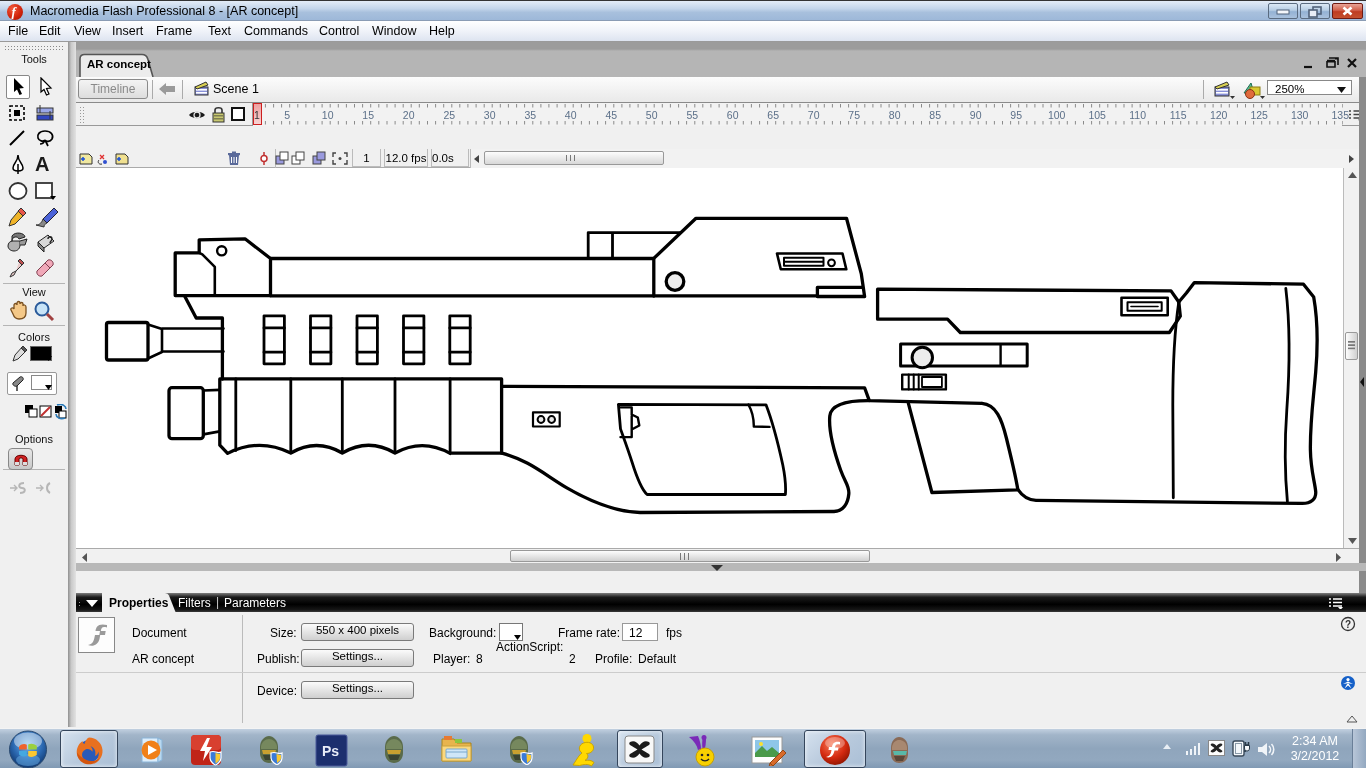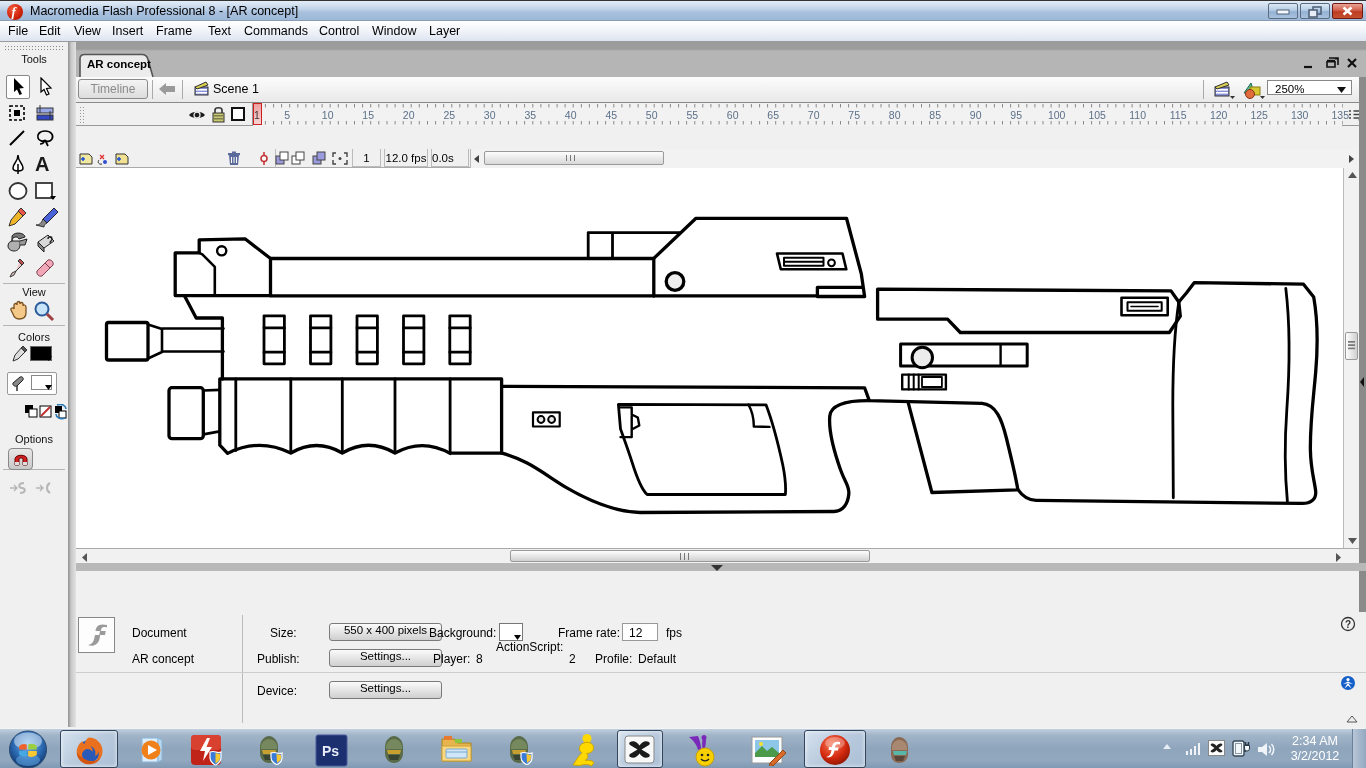--- a/index.html
+++ b/index.html
@@ -64,21 +64,21 @@
 #rightedge { left:1359px; top:77px; width:7px; height:650px; background:#8a8a8a; }
 #hscroll { left:76px; top:548px; width:1283px; height:15px; background:#f1f1f1; border-top:1px solid #aaa; }
 #belowscroll { left:76px; top:563px; width:1290px; height:8px; background:#b8b8b8; }
 
 
 .blackbar { background:linear-gradient(#7e7e7e 0%, #1a1a1a 22%, #000 60%, #161616 88%, #3a3a3a 100%); }
 #actionsbar { left:76px; top:571px; width:1290px; height:20px; }
 #propshead { left:76px; top:593px; width:1290px; height:19px; }
 #propsbody { left:76px; top:612px; width:1290px; height:115px; background:#f0f0f0; font-size:12px; color:#000; }
 .pbtn { position:absolute; height:18px; border:1px solid #7a7a7a; border-radius:3px;
-  background:linear-gradient(#fbfbfb,#cfcfcf); font-size:11.5px; text-align:center; color:#000;margin-left:28px; }
+  background:linear-gradient(#fbfbfb,#cfcfcf); font-size:11.5px; text-align:center; color:#000; }
 
 
 #taskbar { left:0; top:728px; width:1366px; height:40px;
   background:linear-gradient(#c2d0e0 0%, #a2b5c9 15%, #8fa5bc 50%, #92a8bf 80%, #8099b3 100%); border-top:1px solid #f4f4f4;}
 .tbtn { position:absolute; top:1px; height:38px; border-radius:3px; }
 .tbtn.pressed { background:linear-gradient(135deg,#d5e2ef 0%,#b9cadd 50%,#aabfd6 100%); border:1px solid #35465c; box-shadow:inset 0 0 4px rgba(255,255,255,.8); }
 </style>
 </head>
 <body>
 <div id="page">
@@ -101,21 +101,21 @@
   <div id="menubar" class="abs">
     <span style="left:8px">File</span>
       <span style="left:39px">Edit</span>
       <span style="left:74px">View</span>
     <span style="left:112px">Insert</span>
       <span style="left:156px">Frame</span>
       <span style="left:208px">Text</span>
     <span style="left:244px">Commands</span>
       <span style="left:319px">Control</span>
       <span style="left:372px">Window</span>
-    <span style="left:429px">Layer</span>
+    <span style="left:429px">Help</span>
   </div>
   <div id="tools" class="abs">
     <div class="abs" style="left:4px;top:3px;width:60px;height:5px;background-image:radial-gradient(circle,#888 35%,transparent 40%);background-size:3px 3px;"></div>
     <div class="tlabel abs" style="top:11px">Tools</div>
     <div class="abs" style="left:6px;top:33px;width:24px;height:24px;background:#fff;border:1px solid #888;border-radius:2px"></div>
     <svg class="abs" style="left:10px;top:35px" width="20" height="20">
         <path d="M4 1 L14 11 L9.5 11.5 L12 17 L9.5 18 L7 12.5 L4 15 Z" fill="#000"></path>
       </svg>
     <svg class="abs" style="left:37px;top:35px" width="20" height="20">
         <path d="M4 1 L14 11 L9.5 11.5 L12 17 L9.5 18 L7 12.5 L4 15 Z" fill="#fff" stroke="#000" stroke-width="1.2"></path>
@@ -458,20 +458,37 @@
     <div class="abs" style="left:604px;top:4px;width:12px;height:7px;background-image:linear-gradient(90deg,#777 1.5px,transparent 1.5px);background-size:4px 7px"></div>
     <svg class="abs" style="left:1258px;top:3px" width="9" height="10">
         <path d="M2 1 L7 5.5 L2 10 Z" fill="#555"></path>
       </svg>
   </div>
   <div id="belowscroll" class="abs">
     <svg class="abs" style="left:634px;top:1px" width="14" height="8">
         <path d="M1 1 H13 L7 7 Z" fill="#333"></path>
       </svg>
   </div>
+  <div id="propshead" class="abs blackbar">
+    <div class="abs" style="left:2px;top:8px;width:4px;height:6px;background-image:radial-gradient(circle,#999 40%,transparent 45%);background-size:3px 3px"></div>
+    <svg class="abs" style="left:9px;top:6px" width="14" height="10">
+        <path d="M1 1 H13 L7 8 Z" fill="#fff"></path>
+      </svg>
+    <svg class="abs" style="left:26px;top:0" width="78" height="19">
+        <path d="M0 19 V0 H63 Q66 0 67 2.5 L73.5 19 Z" fill="#f0f0f0"></path>
+      </svg>
+    <b class="abs" style="left:33px;top:3px;color:#000;font-size:12px">Properties</b>
+    <span class="abs" style="left:102px;top:3px;color:#fff;font-size:12px">Filters</span>
+    <span class="abs" style="left:140px;top:2px;color:#ccc;font-size:12px">|</span>
+    <span class="abs" style="left:148px;top:3px;color:#fff;font-size:12px">Parameters</span>
+    <svg class="abs" style="left:1252px;top:4px" width="16" height="12">
+        <path d="M1 2 H3 M5 2 H14 M1 5.5 H3 M5 5.5 H14 M1 9 H3 M5 9 H14" stroke="#fff" stroke-width="1.4"></path>
+        <path d="M10 10 H15 L12.5 13 Z" fill="#fff"></path>
+      </svg>
+  </div>
   <div id="propsbody" class="abs">
     <div class="abs" style="left:2px;top:5px;width:37px;height:36px;background:#fdfdfd;border:1px solid #888"></div>
     <svg class="abs" style="left:8px;top:9px" width="28" height="28">
         <path d="M23 4 C14 2 12 6 11.5 10 L16 10 L15.3 14 L11 14 C10 19 9.5 23 4 24 C9 26 14 24 15.5 18 L16.2 14 L21 14 L21.7 10 L16.8 10 C17.3 7 18 5 23 6.5 Z" fill="#9a9a9a"></path>
       </svg>
     <span class="abs" style="left:56px;top:14px">Document</span>
     <span class="abs" style="left:56px;top:40px">AR concept</span>
     <div class="abs" style="left:166px;top:3px;width:1px;height:108px;background:#bbb"></div>
     <span class="abs" style="left:194px;top:14px">Size:</span>
     <div class="pbtn" style="left:225px;top:11px;width:113px">550 x 400 pixels</div>

